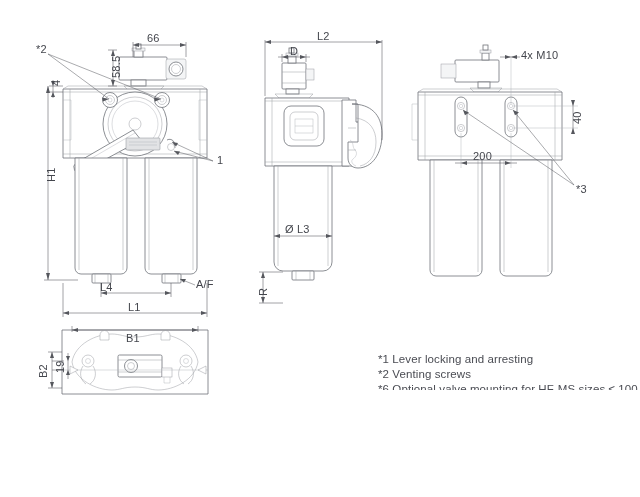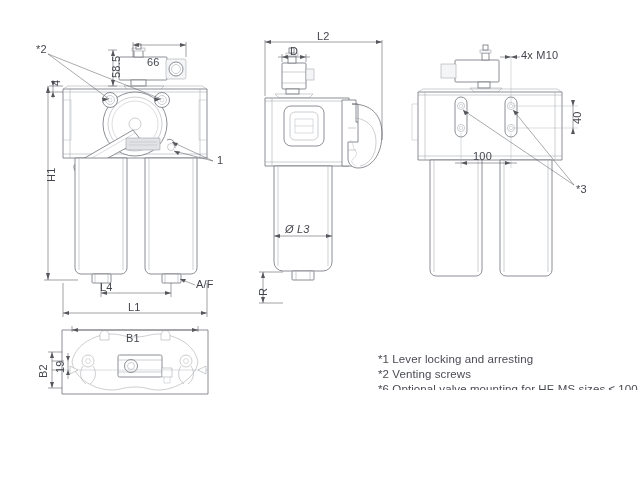--- a/index.html
+++ b/index.html
@@ -395,41 +395,41 @@
         <path class="lead" d="M574 185 L463 110"></path>
         <path class="lead" d="M574 185 L513 110"></path>
         <path class="arrowf" d="M463 110 l6 2.5 l-4 2.8 z"></path>
         <path class="arrowf" d="M513 110 l6 2.5 l-4 2.8 z"></path>
       </g>
     </g>
 
   </svg>
 
   <div class="lbl" style="left:36px; top:44px;">*2</div>
-  <div class="lbl" style="left:147px; top:33px;margin-top:24px;">66</div>
+  <div class="lbl" style="left:147px; top:33px;">66</div>
   <div class="lbl rot" style="left:111px; top:78px;">58.5</div>
   <div class="lbl rot" style="left:51px; top:86px;">4</div>
   <div class="lbl rot" style="left:46px; top:182px;">H1</div>
   <div class="lbl" style="left:217px; top:155px;">1</div>
   <div class="lbl" style="left:100px; top:282px;">L4</div>
   <div class="lbl" style="left:128px; top:302px;">L1</div>
   <div class="lbl" style="left:196px; top:279px;text-align:center;">A/F</div>
 
   <div class="lbl" style="left:126px; top:318px;margin-top:15px;">B1</div>
   <div class="lbl rot" style="left:38px; top:378px;">B2</div>
   <div class="lbl rot" style="left:55px; top:373px;">19</div>
 
   <div class="lbl" style="left:317px; top:31px;">L2</div>
   <div class="lbl" style="left:290px; top:46px;">D</div>
-  <div class="lbl" style="left:285px; top:224px;font-style:italic;">Ø L3</div>
+  <div class="lbl" style="left:285px; top:224px;">Ø L3</div>
   <div class="lbl rot" style="left:258px; top:296px;">R</div>
 
   <div class="lbl" style="left:521px; top:50px;">4x M10</div>
   <div class="lbl rot" style="left:572px; top:124px;">40</div>
-  <div class="lbl" style="left:473px; top:151px;">100</div>
+  <div class="lbl" style="left:473px; top:151px;">200</div>
   <div class="lbl" style="left:576px; top:184px;">*3</div>
 
   <div class="notes">
     <div class="note-line">*1 Lever locking and arresting</div>
     <div class="note-line">*2 Venting screws</div>
     <div class="note-line">*6 Optional valve mounting for HF-MS sizes ≤ 100</div>
   </div>
 
 </div>
 

